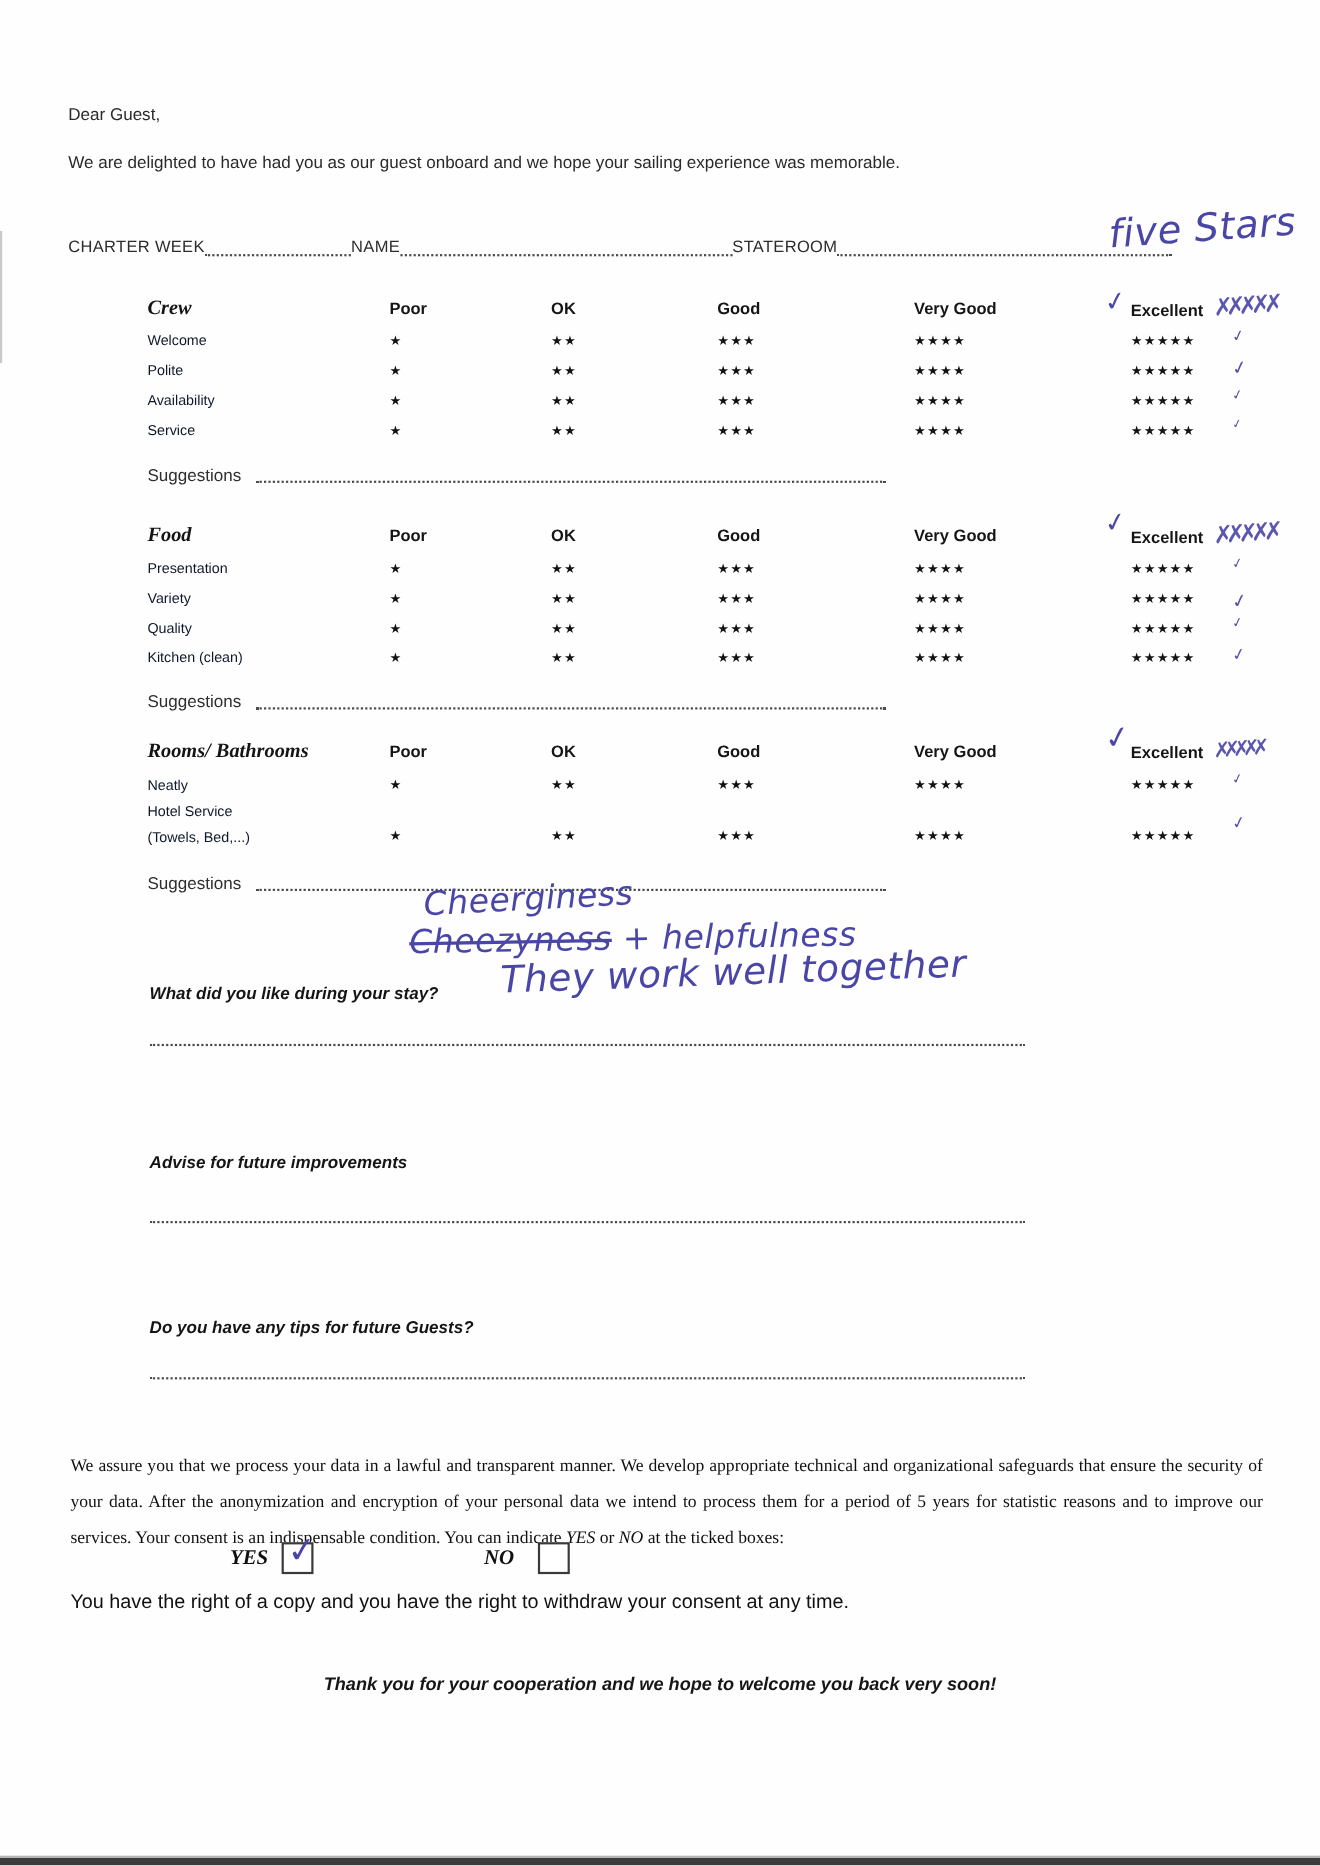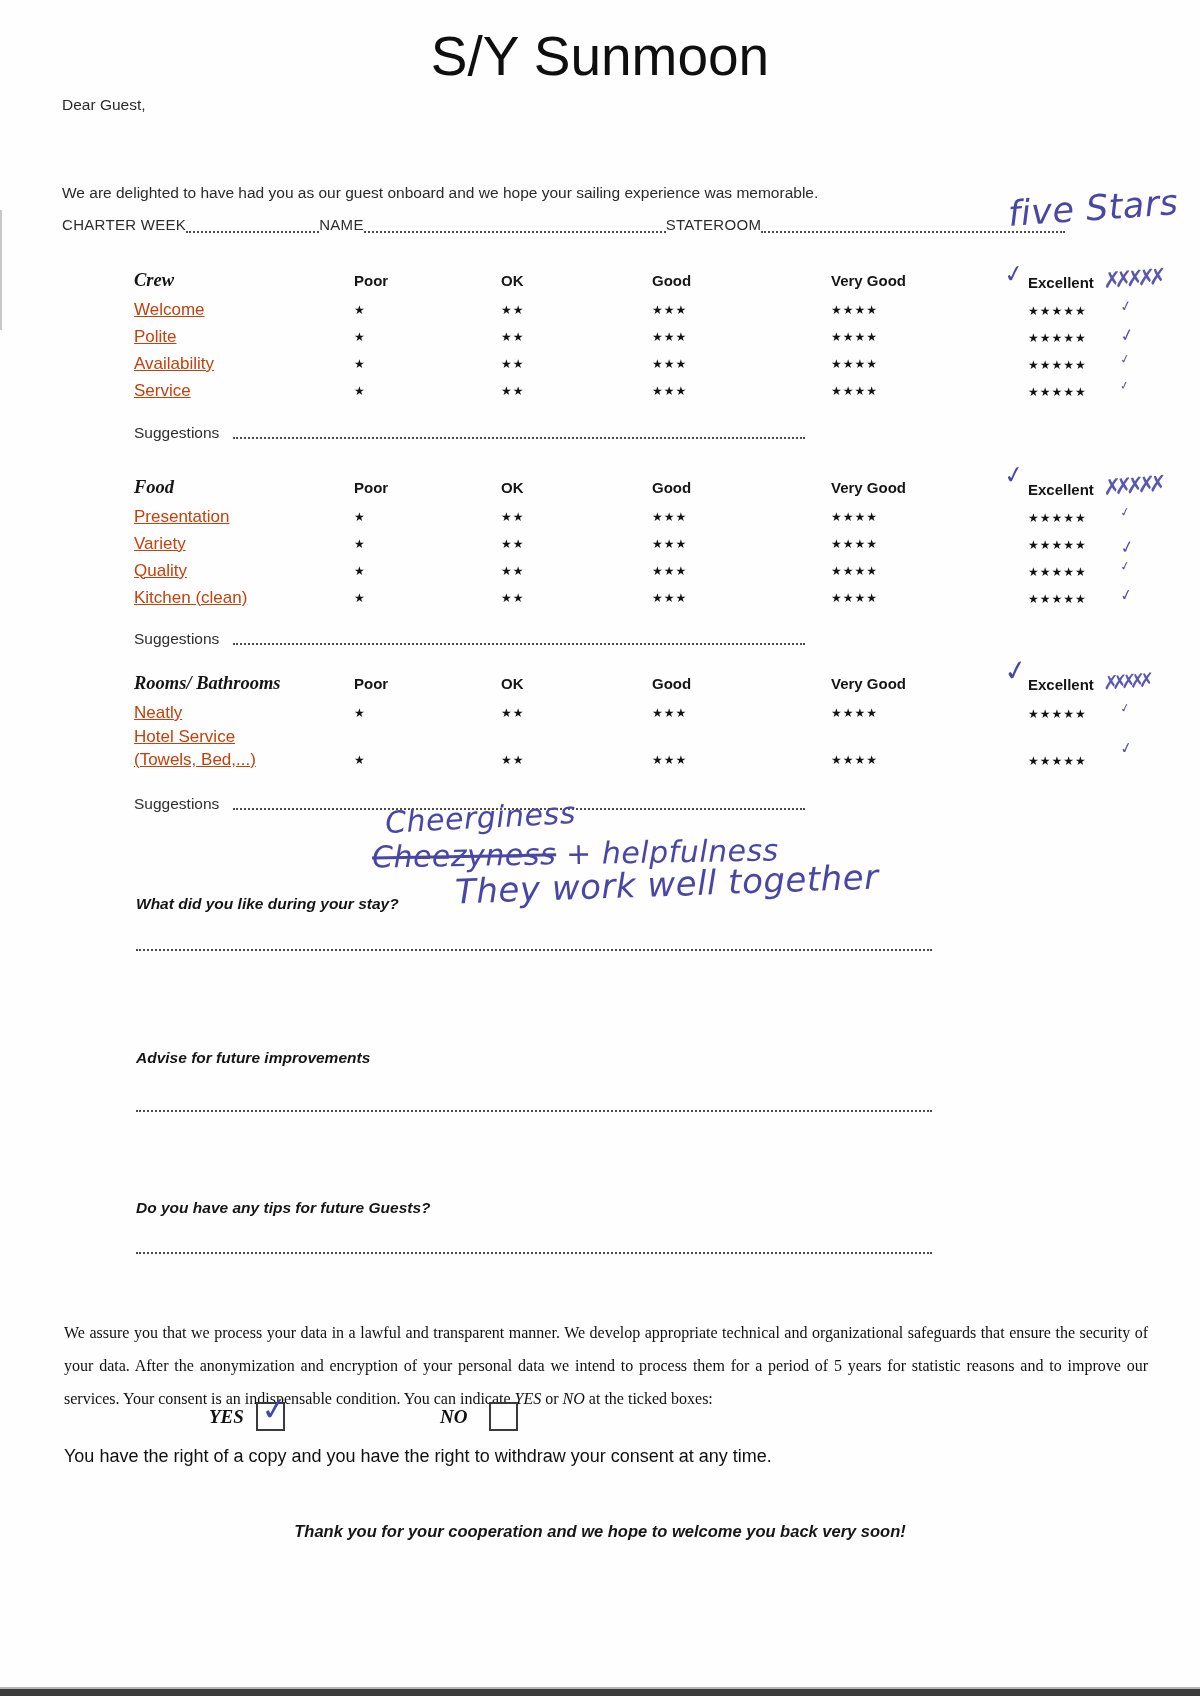--- a/index.html
+++ b/index.html
@@ -11,36 +11,36 @@
   .sheet::before{ 
     content:""; position:absolute; left:0; top:210px; width:2px; height:120px;
     background:#c9c9c9;
   }
   .abs{position:absolute;}
 
   
   .title{left:0; top:24px; width:100%; text-align:center;
     font-size:55px; letter-spacing:0px; color:#0f0f0f; font-weight:400;}
   .salutation{left:62px; top:96px; font-size:15.5px; color:#2a2a2a;}
-  .intro{left:62px; top:138px; font-size:15.5px; line-height:22px; color:#2a2a2a;margin-top:44px;}
+  .intro{left:62px; top:138px; font-size:15.5px; line-height:22px; color:#2a2a2a;}
 
   
   .charter-row{left:62px; top:216px; width:1003px; display:flex; align-items:flex-end;
     font-size:15px; color:#2c2c2c; letter-spacing:.3px;}
   .leader{border-bottom:2px dotted #4b4b4b; height:14px;}
   .l1{width:133px;} .l2{width:302px;} .l3{flex:1;}
 
   
   .row6{display:grid; grid-template-columns:220px 147px 151px 179px 189px 180px; align-items:center;}
   .sec{left:134px; width:1066px;}
   .head-row{height:32px;}
   .sec-name{font-family:"Liberation Serif", serif; font-style:italic; font-weight:700;
     font-size:18.5px; color:#141414;}
   .col-label{font-weight:700; font-size:15px; color:#151515;}
-  .row-label{font-size:17px; color:#c2410c;text-decoration:underline;}
+  .row-label{font-size:13px; color:#0f172a;}
   .st{font-family:"DejaVu Sans", sans-serif; font-size:12px; letter-spacing:1px; color:#121212;}
   .cell{position:relative;}
   .exc-cell{padding-left:8px;}
 
   
   .sugg{left:134px; display:flex; align-items:flex-end; font-size:15.5px; color:#2e2e2e;}
   .sugg .dots{width:572px; margin-left:14px; margin-bottom:3px; border-bottom:2px dotted #4b4b4b;}
 
   
   .q-label{left:136px; font-weight:700; font-style:italic; font-size:15.5px; color:#151515;}
@@ -78,21 +78,20 @@
   .footer{left:0; top:1522px; width:1200px; text-align:center; font-weight:700;
     font-style:italic; font-size:16.5px; color:#161616;}
   .scan-bar{left:0; bottom:0; width:100%; height:9px;
     background:linear-gradient(#b5b5b5 0 2px, #3c3c3c 2px 100%);}
 </style>
 </head>
 <body>
 
 <div class="sheet">
 
-  <div class="abs title">S/Y Sunmoon</div>
   <div class="abs salutation">Dear Guest,</div>
   <div class="abs intro">
     <div>We are delighted to have had you as our guest onboard and we hope your sailing experience was memorable.</div>
   </div>
 
   <div class="abs charter-row">
     <span>CHARTER WEEK</span>
     <span class="leader l1"></span>
     <span>NAME</span>
     <span class="leader l2"></span>

